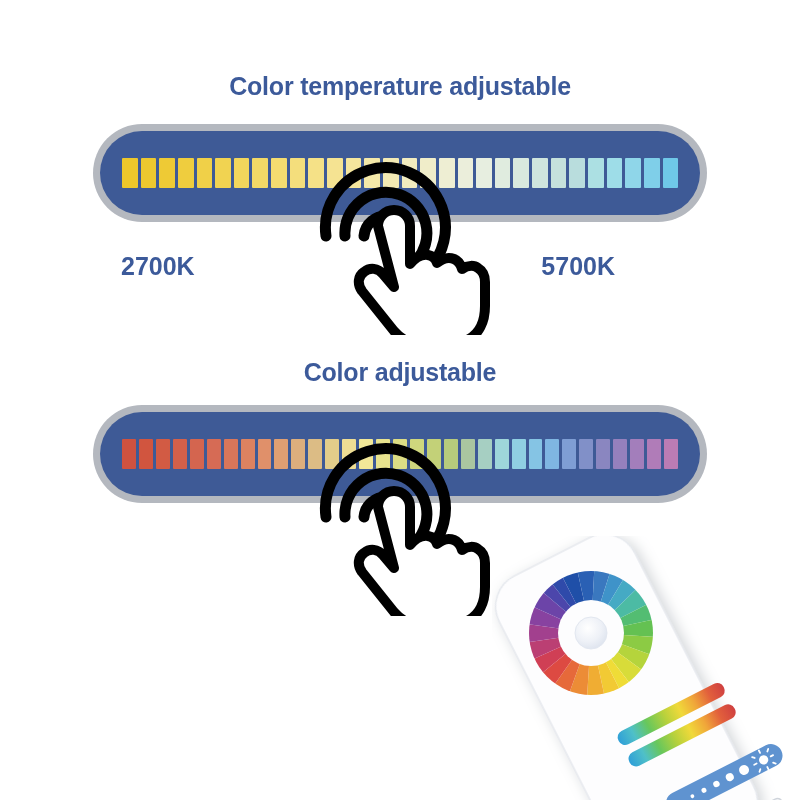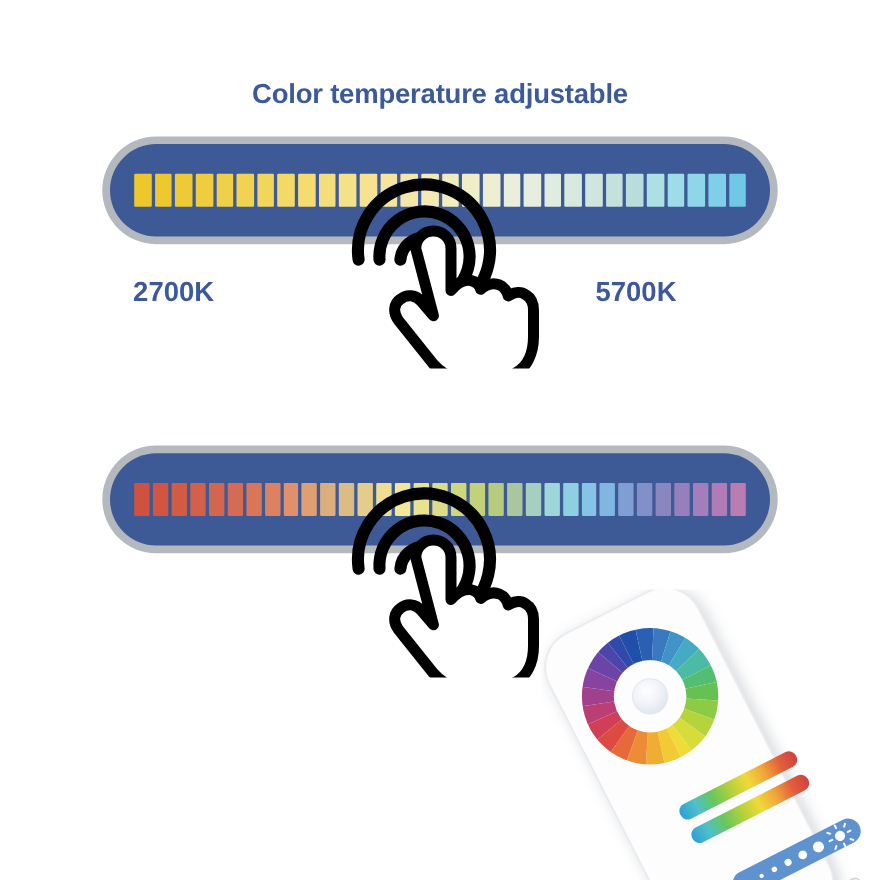--- a/index.html
+++ b/index.html
@@ -183,20 +183,21 @@
                h-16
                c-11 0-19-5-26-13
                l-32-40
                c-5-7-4-15 2-19
                c6-5 14-4 19 2
                l11 13
                z" fill="#ffffff" stroke="#000000" stroke-width="10" stroke-linejoin="round"></path>
     </svg>
   </div>
 
+  <div class="heading" id="heading-color">Color adjustable</div>
 
   <div class="slider-wrap" id="slider-color-wrap">
     <div class="slider-outer">
       <div class="slider-inner">
         <div class="segments" id="segs-color">
             <div class="seg" style="background: rgb(207, 82, 64);"></div>
             <div class="seg" style="background: rgb(209, 85, 63);"></div>
             <div class="seg" style="background: rgb(210, 91, 68);"></div>
             <div class="seg" style="background: rgb(211, 96, 74);"></div>
             <div class="seg" style="background: rgb(212, 101, 79);"></div>

